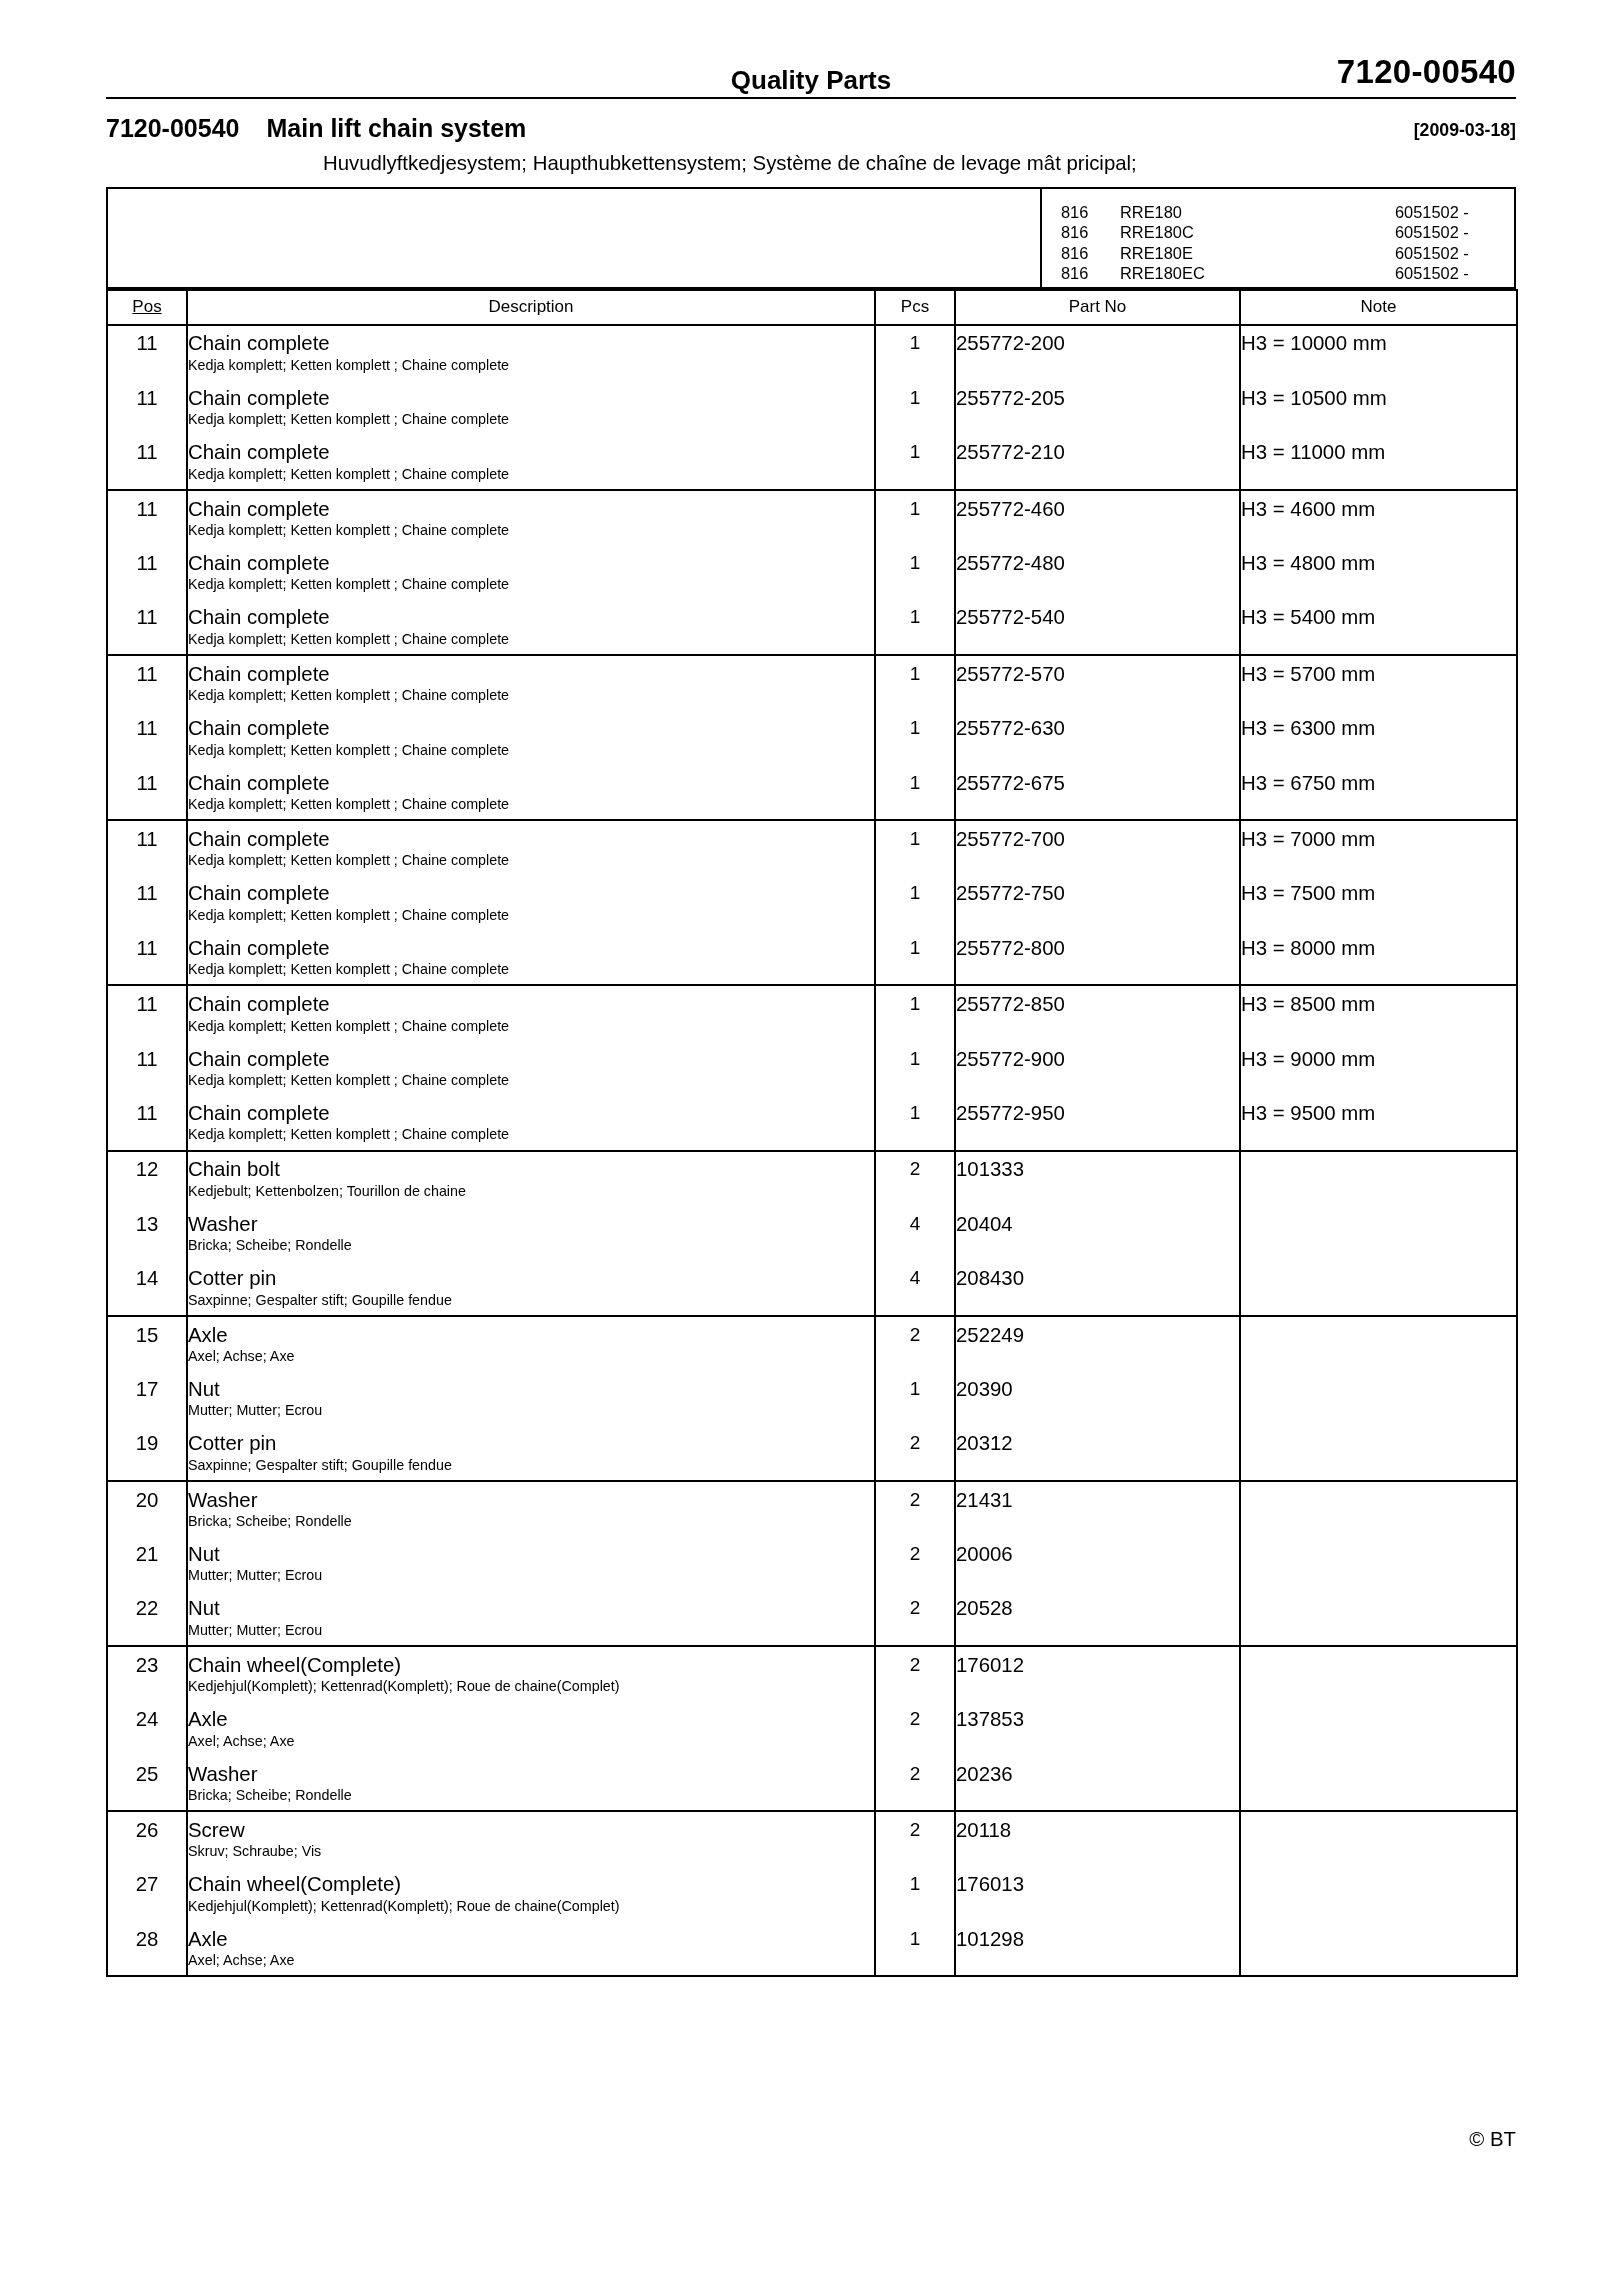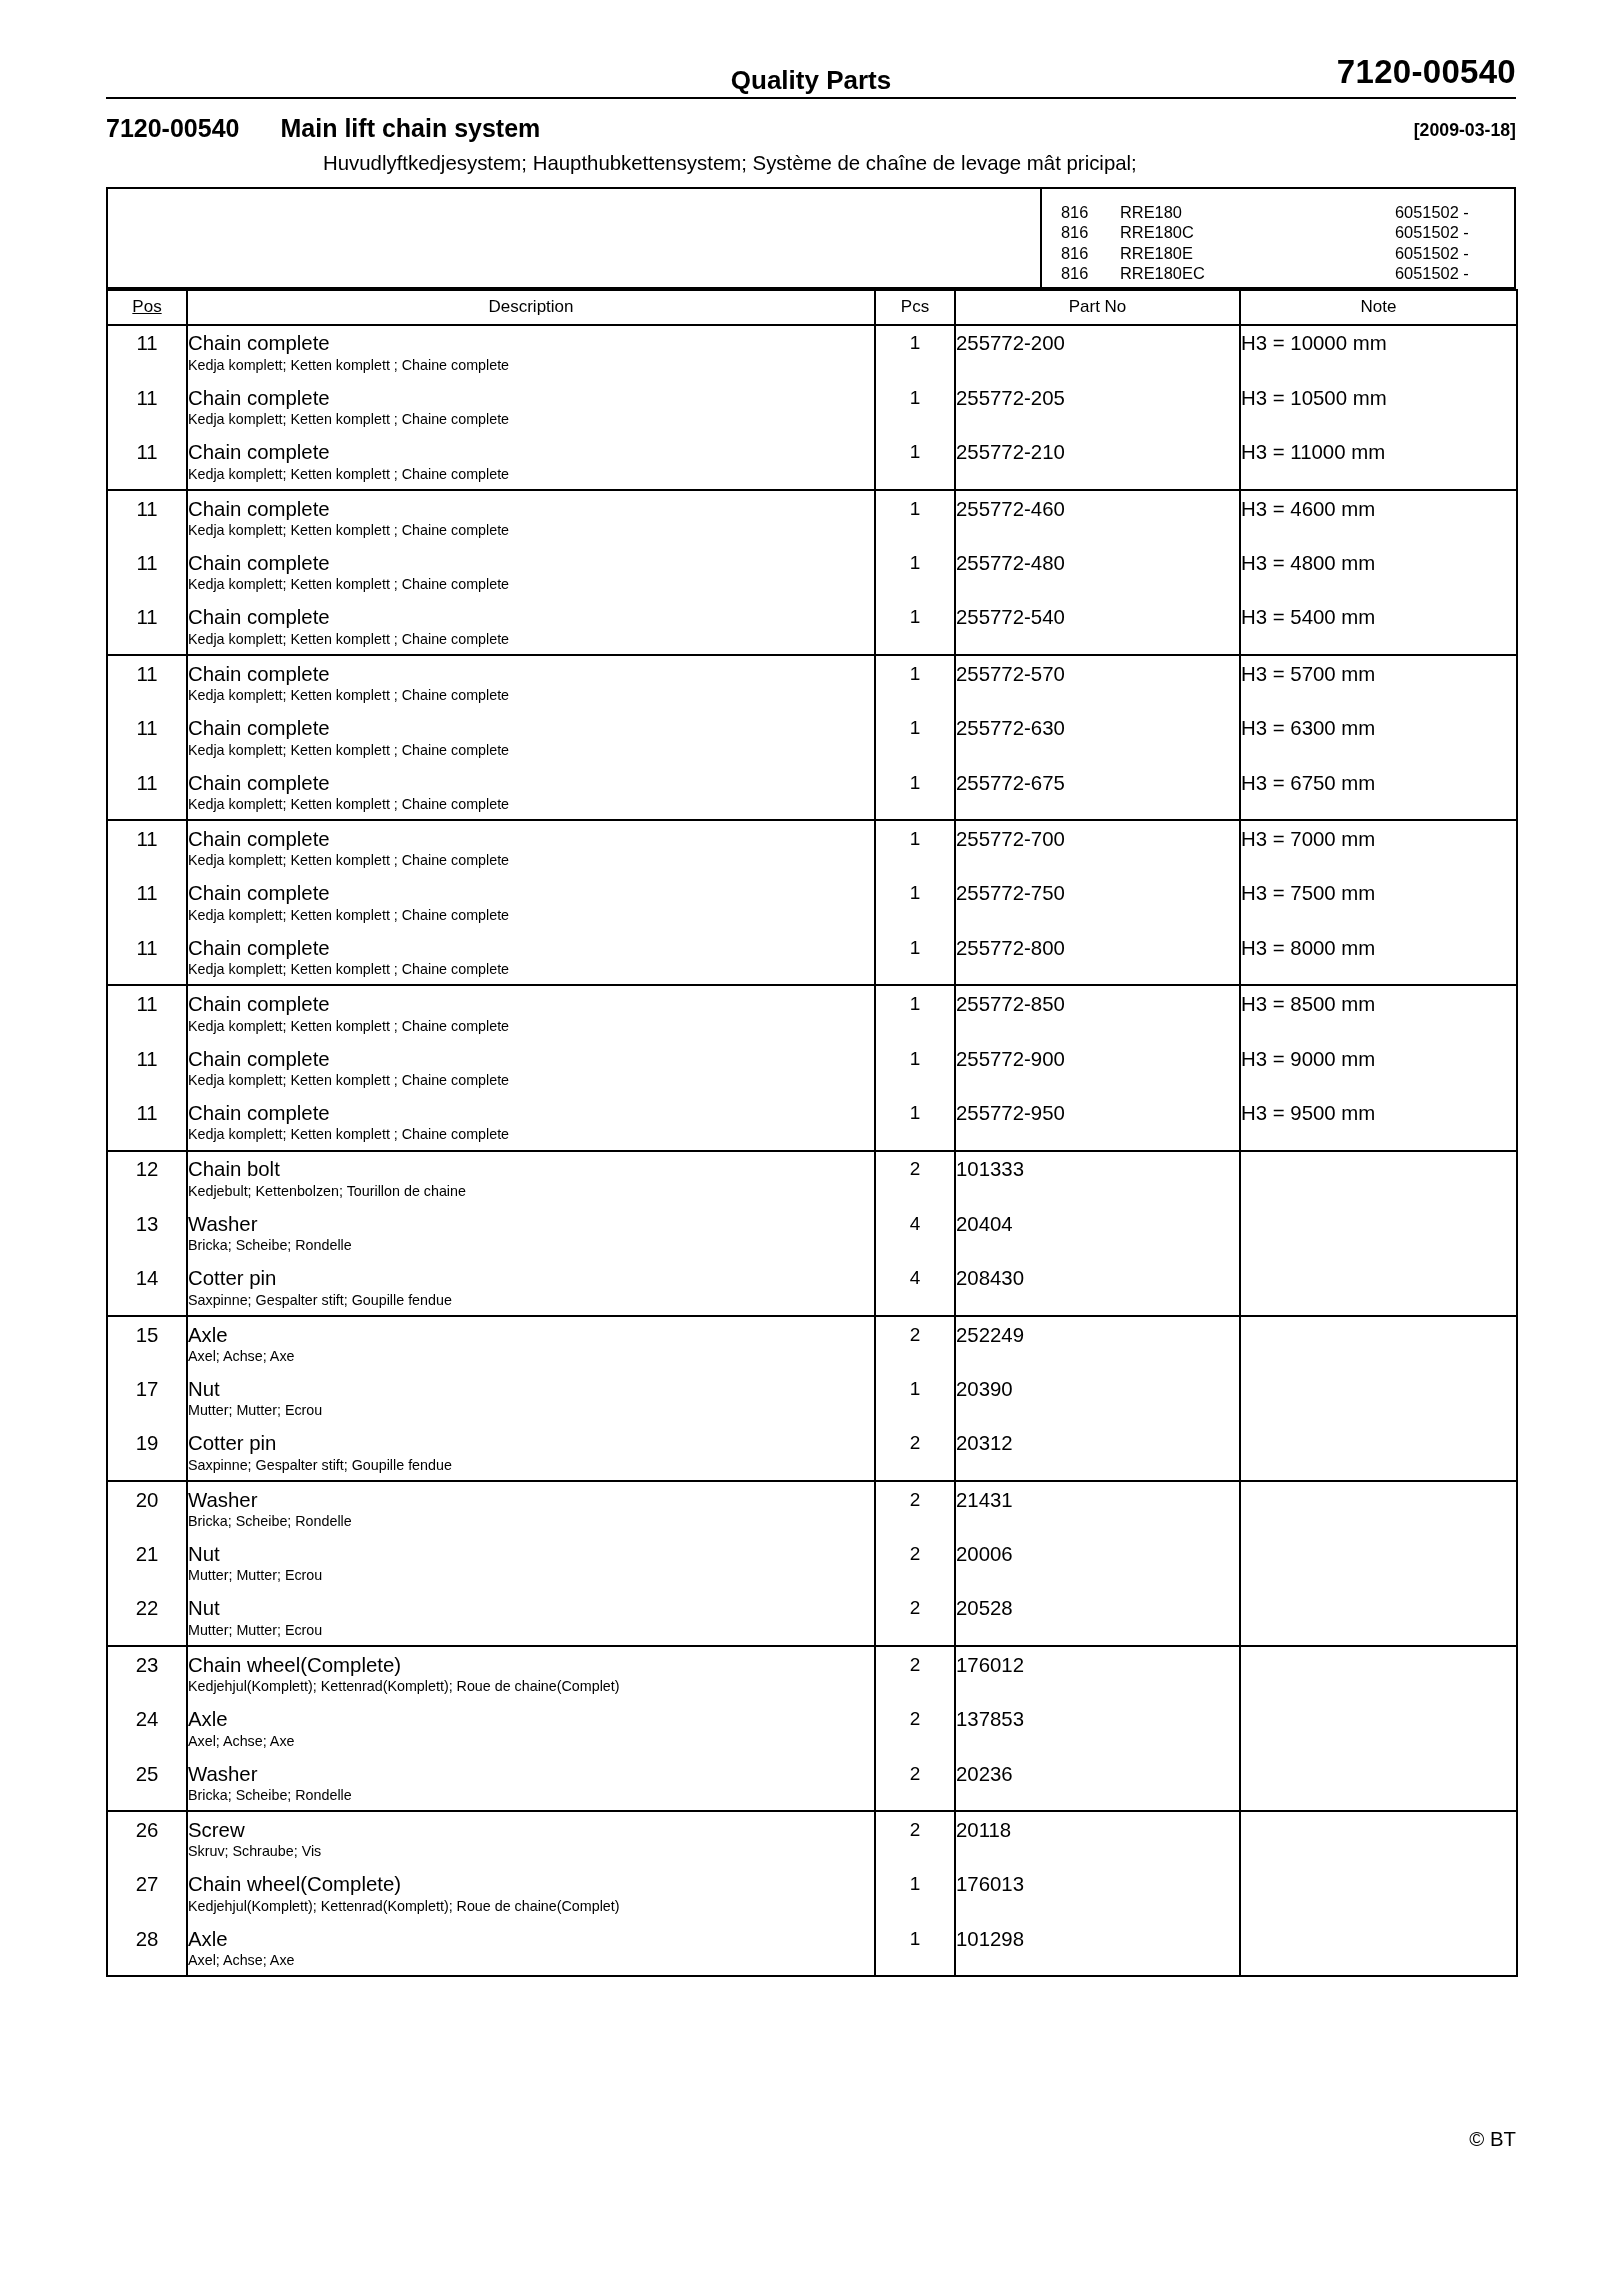--- a/index.html
+++ b/index.html
@@ -57,21 +57,21 @@
   .title-number {
     display: inline-block;
     font-size: 25px;
     font-weight: bold;
     vertical-align: top;
   }
   .title-text {
     display: inline-block;
     font-size: 25px;
     font-weight: bold;
-    margin-left: 38px;
+    margin-left: 24px;
     vertical-align: top;
   }
   .title-date {
     position: absolute;
     right: 0;
     top: 5.5px;
     font-size: 17.7px;
     font-weight: bold;
   }
   .subtitle {

